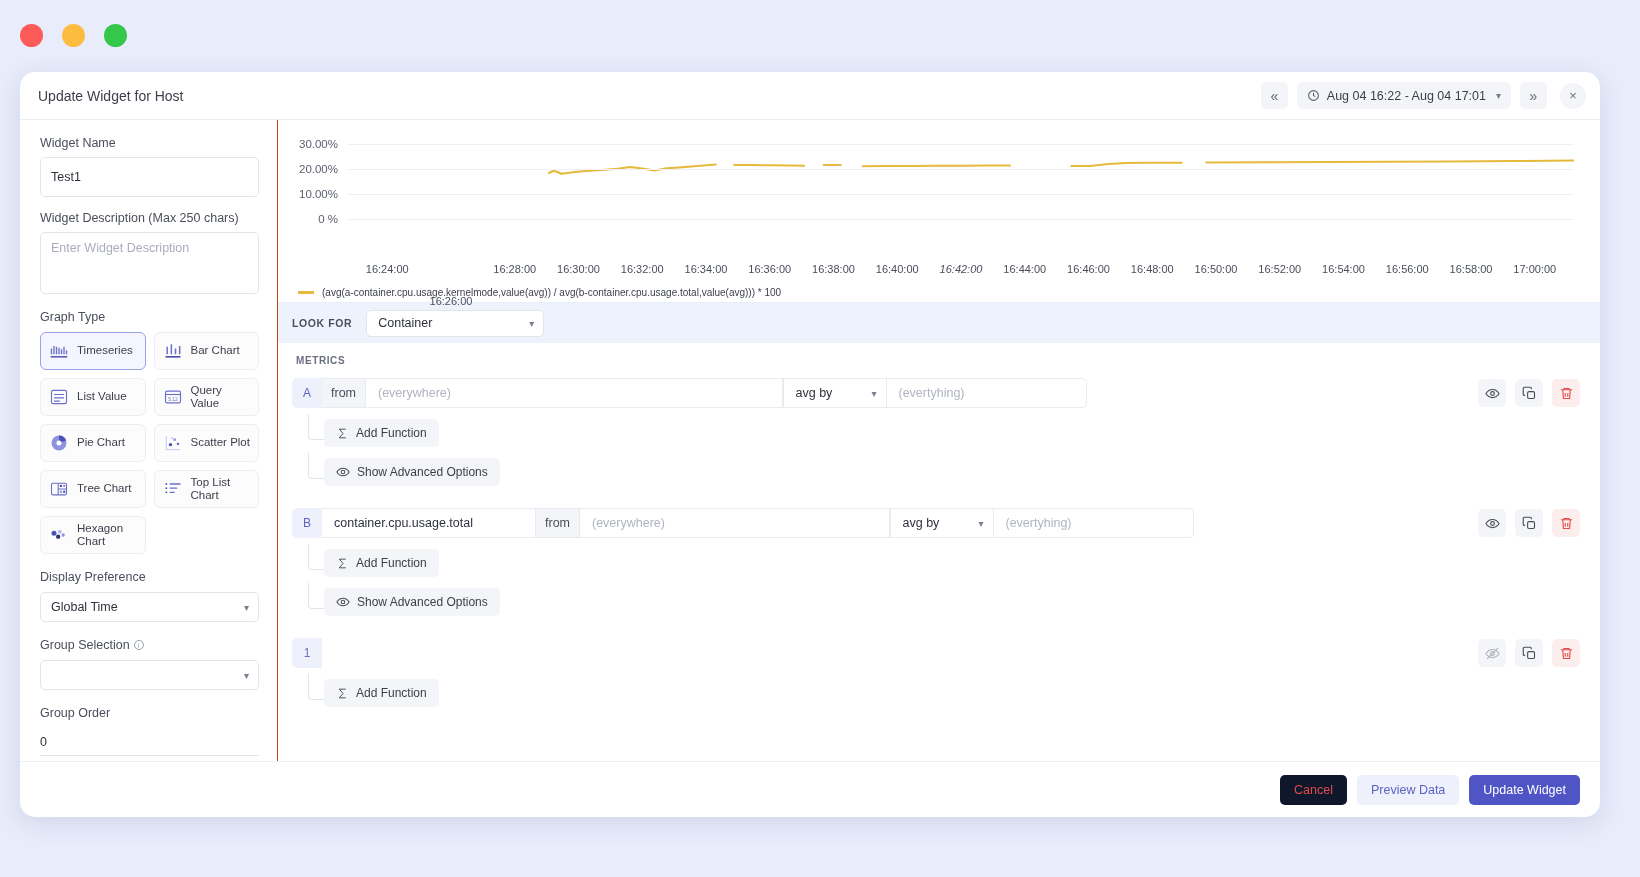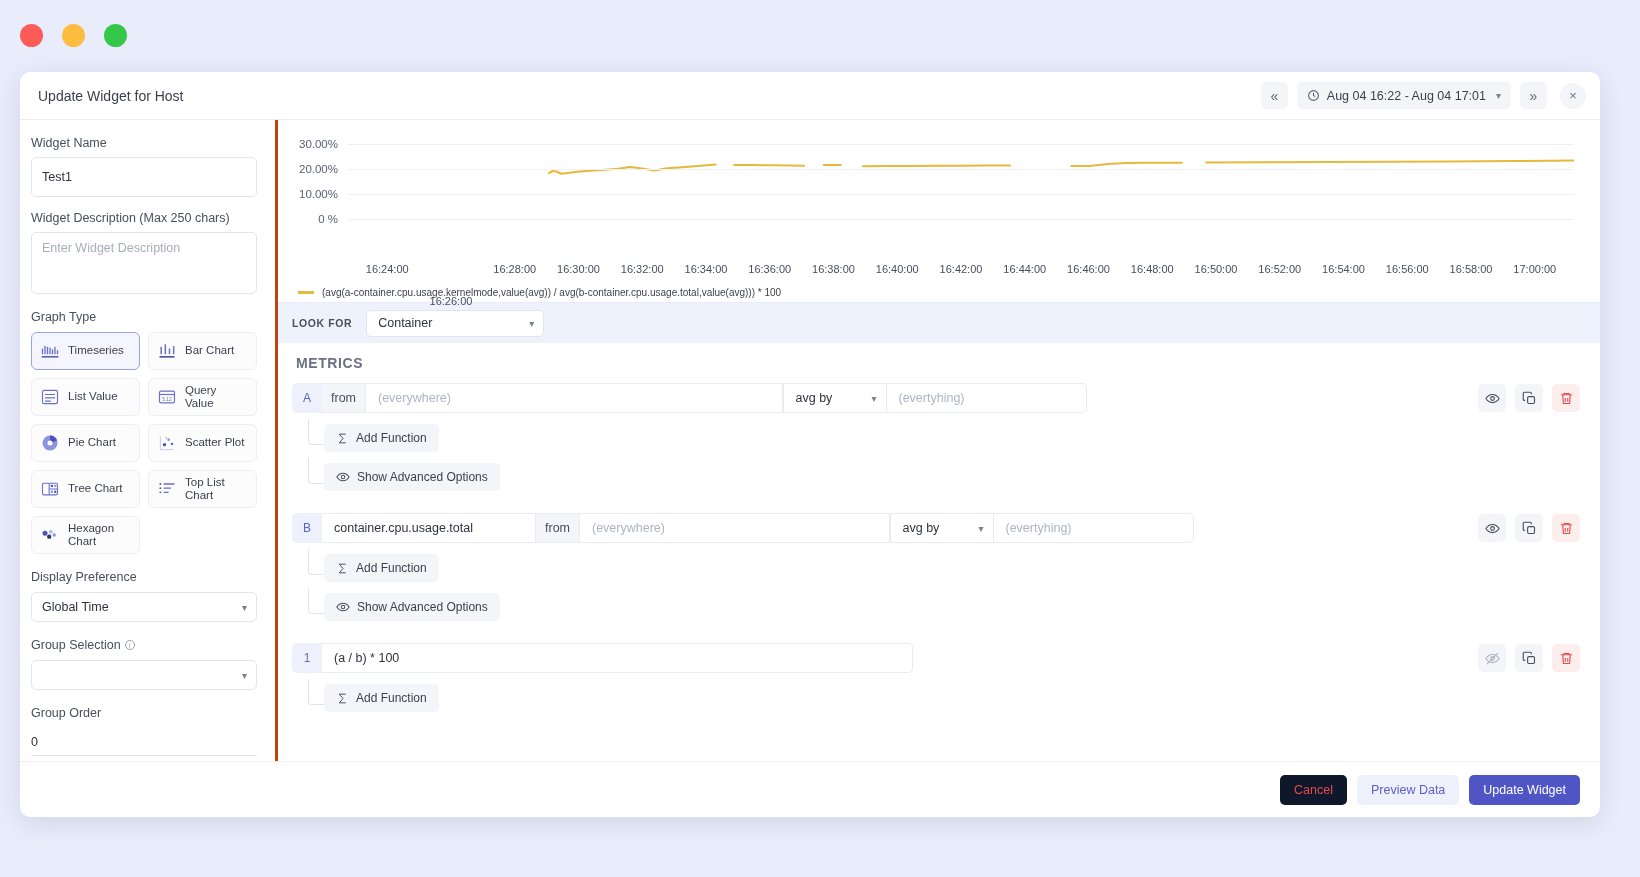--- a/index.html
+++ b/index.html
@@ -14,21 +14,21 @@
     display: flex; gap: 19px; align-items: center;
   }
   .dot { width: 23px; height: 23px; border-radius: 50%; }
   .dot.red { background: #fc5b57; }
   .dot.yellow { background: #fdbc40; }
   .dot.green { background: #34c749; }
 
   .modal {
     position: absolute; left: 20px; top: 72px;
     width: 1580px; height: 745px;
-    background: #ffffff; border-radius: 10px;
+    background: #ffffff; border-radius: 15px;
     box-shadow: 0 6px 26px rgba(40,50,90,0.12);
     display: flex; flex-direction: column; overflow: hidden;
   }
 
   
   .modal-header {
     height: 48px; flex: 0 0 48px;
     border-bottom: 1px solid #eceef3;
     display: flex; align-items: center; justify-content: space-between;
     padding: 0 14px 0 18px;
@@ -54,22 +54,22 @@
     display:flex; align-items:center; justify-content:center;
     font-size: 13px; cursor: pointer; margin-left: 4px;
   }
 
   
   .modal-body { flex: 1; display: flex; min-height: 0; }
 
   
   .sidebar {
     width: 258px; flex: 0 0 258px;
-    border-right: 3px solid #c2410c;
-    padding: 16px 18px 0 11px;
+    border-right: 1px solid #c2410c;
+    padding: 16px 18px 0 20px;
     overflow: hidden;
   }
   .field-label { font-size: 12.5px; color: #4a4e5c; margin-bottom: 7px; }
   .txt-input {
     width: 100%; height: 40px; border: 1px solid #e2e5ec; border-radius: 5px;
     padding: 0 10px; font-size: 12.5px; color: #2f323d;
     font-family: "Liberation Sans", sans-serif; background: #fff;
     display: flex; align-items: center;
   }
   .textarea-box {
@@ -140,21 +140,21 @@
     justify-content: space-between; padding: 0 9px 0 11px;
     font-size: 12.5px; color: #2f323d; cursor: pointer;
   }
 
   
   .metrics {
     flex: 1; min-height: 0; overflow: hidden;
     padding: 12px 20px 0 14px; position: relative;
   }
   .metrics-title {
-    font-size: 14px; letter-spacing: .6px; color: #6b7082; font-weight: bold;
+    font-size: 10px; letter-spacing: .6px; color: #6b7082; font-weight: bold;
     margin-bottom: 12px; padding-left: 4px;
   }
   .mrow { display: flex; align-items: center; gap: 0; }
   .mbadge {
     width: 30px; height: 30px; border-radius: 5px 0 0 5px;
     background: #eef0fb; color: #5b62c4; font-size: 12px;
     display: flex; align-items: center; justify-content: center; flex: 0 0 30px;
   }
   .mbadge.num { color: #6b70b8; }
   .minput {
@@ -387,21 +387,21 @@
         <div class="xticks" id="xticks">
             <div class="xtick" style="left: 3.2%;">16:24:00</div>
             <div class="xtick" style="left: 8.4%; margin-top: 32px;">16:26:00</div>
             <div class="xtick" style="left: 13.6%;">16:28:00</div>
             <div class="xtick" style="left: 18.8%;">16:30:00</div>
             <div class="xtick" style="left: 24%;">16:32:00</div>
             <div class="xtick" style="left: 29.2%;">16:34:00</div>
             <div class="xtick" style="left: 34.4%;">16:36:00</div>
             <div class="xtick" style="left: 39.6%;">16:38:00</div>
             <div class="xtick" style="left: 44.8%;">16:40:00</div>
-            <div class="xtick" style="left: 50%;">16:42:00</div>
+            <div class="xtick" style="left: 50%; font-style: italic;">16:42:00</div>
             <div class="xtick" style="left: 55.2%;">16:44:00</div>
             <div class="xtick" style="left: 60.4%;">16:46:00</div>
             <div class="xtick" style="left: 65.6%;">16:48:00</div>
             <div class="xtick" style="left: 70.8%;">16:50:00</div>
             <div class="xtick" style="left: 76%;">16:52:00</div>
             <div class="xtick" style="left: 81.2%;">16:54:00</div>
             <div class="xtick" style="left: 86.4%;">16:56:00</div>
             <div class="xtick" style="left: 91.6%;">16:58:00</div>
             <div class="xtick" style="left: 96.8%;">17:00:00</div>
           </div>
@@ -523,21 +523,20 @@
                   <circle cx="12" cy="12" r="3"></circle>
               </svg>
               <span>Show Advanced Options</span>
             </div>
           </div>
         </div>
 
         <div class="mblock">
           <div class="mrow">
             <div class="mbadge num">1</div>
-            <div class="minput m-formula">(a / b) * 100</div>
             <div class="mspacer"></div>
             <div class="icon-btns">
               <div class="ibtn">
                 <svg width="15" height="15" viewBox="0 0 24 24" fill="none" stroke="#b0b4c1" stroke-width="1.8">
                   <path d="M1.5 12S5.5 5.5 12 5.5 22.5 12 22.5 12 18.5 18.5 12 18.5 1.5 12 1.5 12z"></path>
                     <circle cx="12" cy="12" r="3"></circle>
                     <path d="M3 21L21 3"></path>
                 </svg>
               </div>
               <div class="ibtn">

